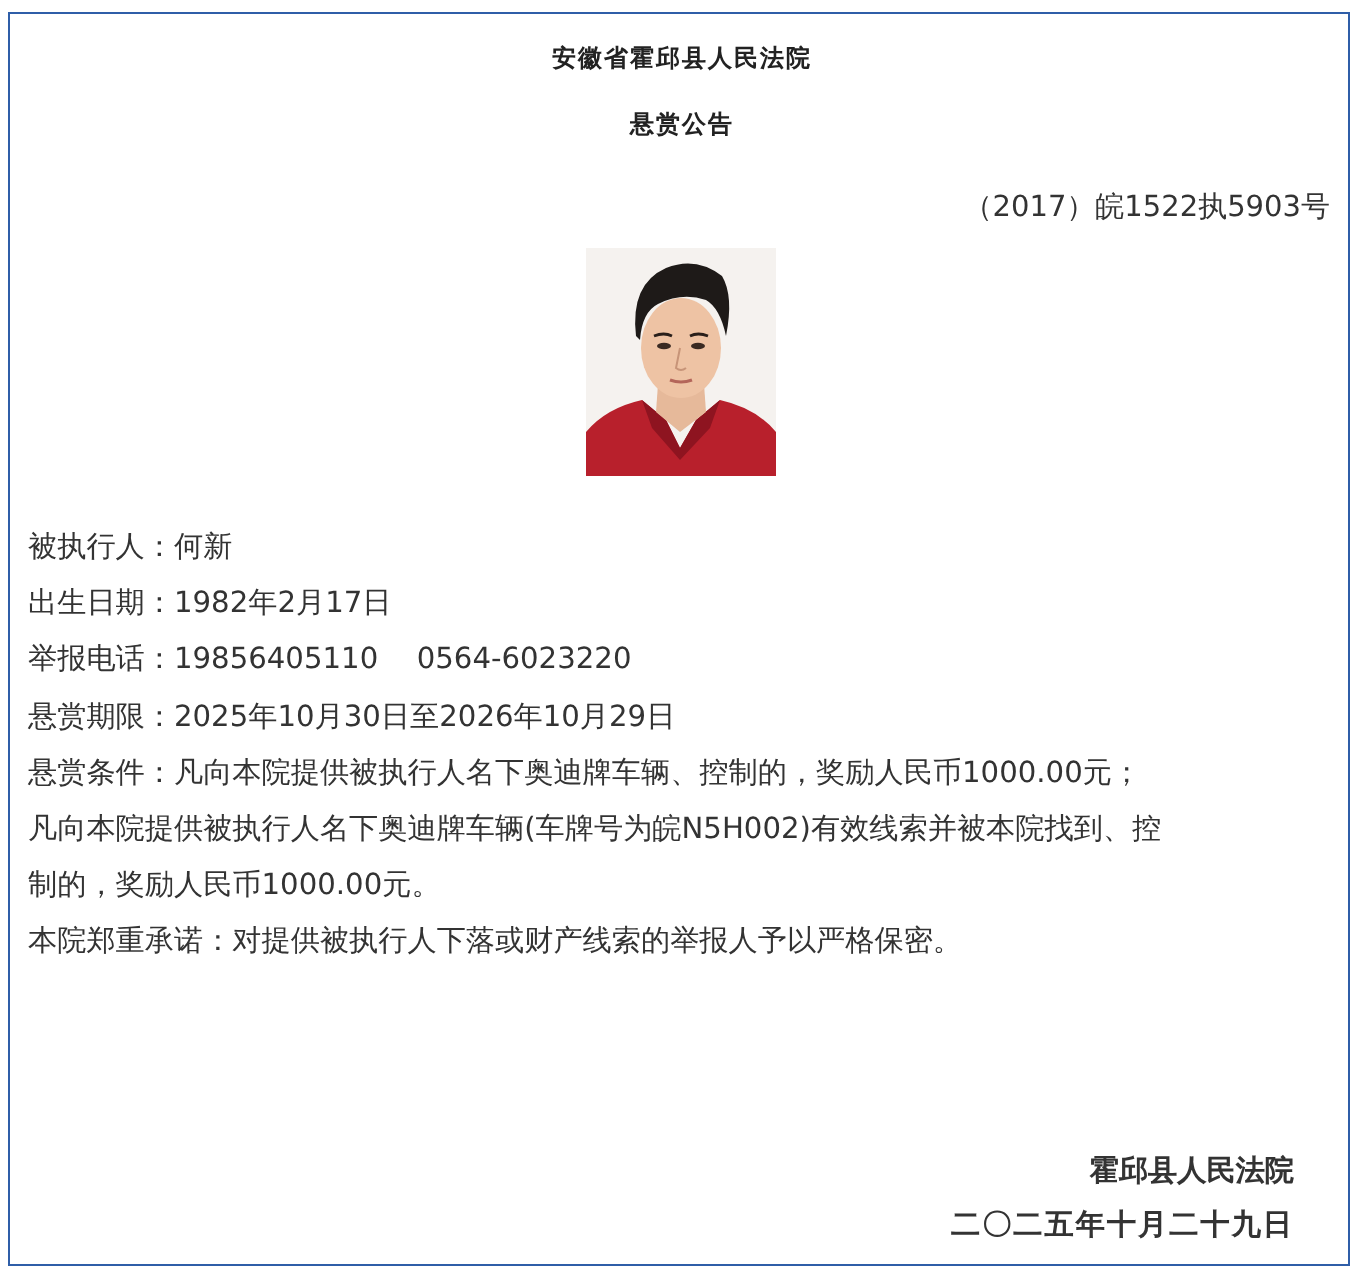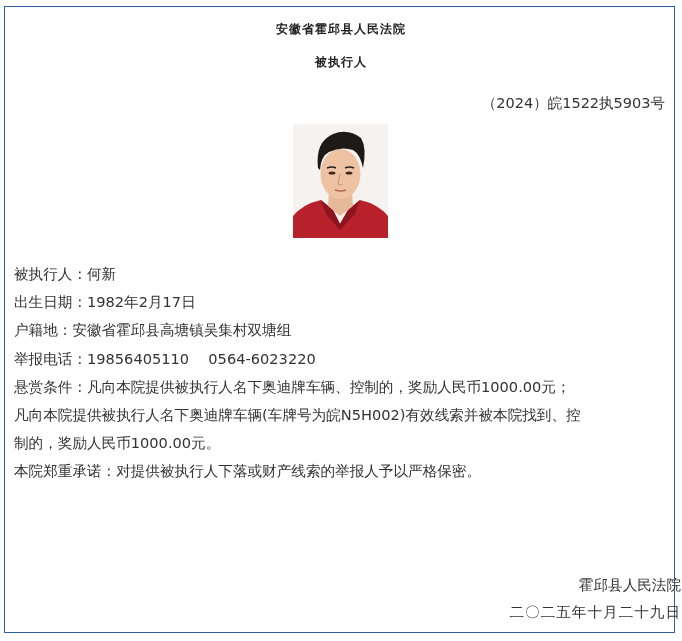--- a/index.html
+++ b/index.html
@@ -63,37 +63,38 @@
     }
     .line {
       height: 28.2px;
       line-height: 20px;
       font-size: 14.6px;
       white-space: nowrap;
       color: #333333;
     }
     .sign {
       position: absolute;
-      right: 1px;
+      right: 35px;
       font-size: 14.6px;
       white-space: nowrap;
       color: #333333;
+      font-weight: bold;
     }
     .sign.s1 { top: 576px; }
     .sign.s2 { top: 603px; letter-spacing: 1px; }
   </style>
 </head>
 <body>
 
 <div class="frame"></div>
 
 <div class="title t1">安徽省霍邱县人民法院</div>
-<div class="title t2">被执行人</div>
+<div class="title t2">悬赏公告</div>
 
-<div class="case-no">（2024）皖1522执5903号</div>
+<div class="case-no">（2017）皖1522执5903号</div>
 
 <div class="photo">
   <svg width="95" height="114" viewBox="0 0 95 114">
     <rect x="0" y="0" width="95" height="114" fill="#f5f2ef"></rect>
 
     <path d="M0 114 L0 92 Q10 80 28 76 L40 86 L47 100 L55 86 L67 76 Q85 80 95 92 L95 114 Z" fill="#b8202c"></path>
     <path d="M28 76 L40 86 L47 100 L55 86 L67 76 L62 90 L47 106 L33 90 Z" fill="#8e1420"></path>
 
     <path d="M36 68 L59 68 L60 82 L47 92 L35 82 Z" fill="#e6b99a"></path>
 
@@ -109,22 +110,22 @@
 
     <path d="M47 50 L45 60 Q47.5 62 50 60" stroke="#c79478" stroke-width="1" fill="none"></path>
 
     <path d="M42 66 Q47.5 68 53 66" stroke="#b4665a" stroke-width="1.6" fill="none"></path>
   </svg>
 </div>
 
 <div class="body-lines">
   <div class="line">被执行人：何新</div>
   <div class="line">出生日期：1982年2月17日</div>
-  <div class="line">户籍地：安徽省霍邱县高塘镇吴集村双塘组</div>
   <div class="line">举报电话：19856405110　 0564-6023220</div>
+  <div class="line">悬赏期限：2025年10月30日至2026年10月29日</div>
   <div class="line">悬赏条件：凡向本院提供被执行人名下奥迪牌车辆、控制的，奖励人民币1000.00元；</div>
   <div class="line">凡向本院提供被执行人名下奥迪牌车辆(车牌号为皖N5H002)有效线索并被本院找到、控</div>
   <div class="line">制的，奖励人民币1000.00元。</div>
   <div class="line">本院郑重承诺：对提供被执行人下落或财产线索的举报人予以严格保密。</div>
 </div>
 
 <div class="sign s1">霍邱县人民法院</div>
 <div class="sign s2">二〇二五年十月二十九日</div>
 
 </body></html>

